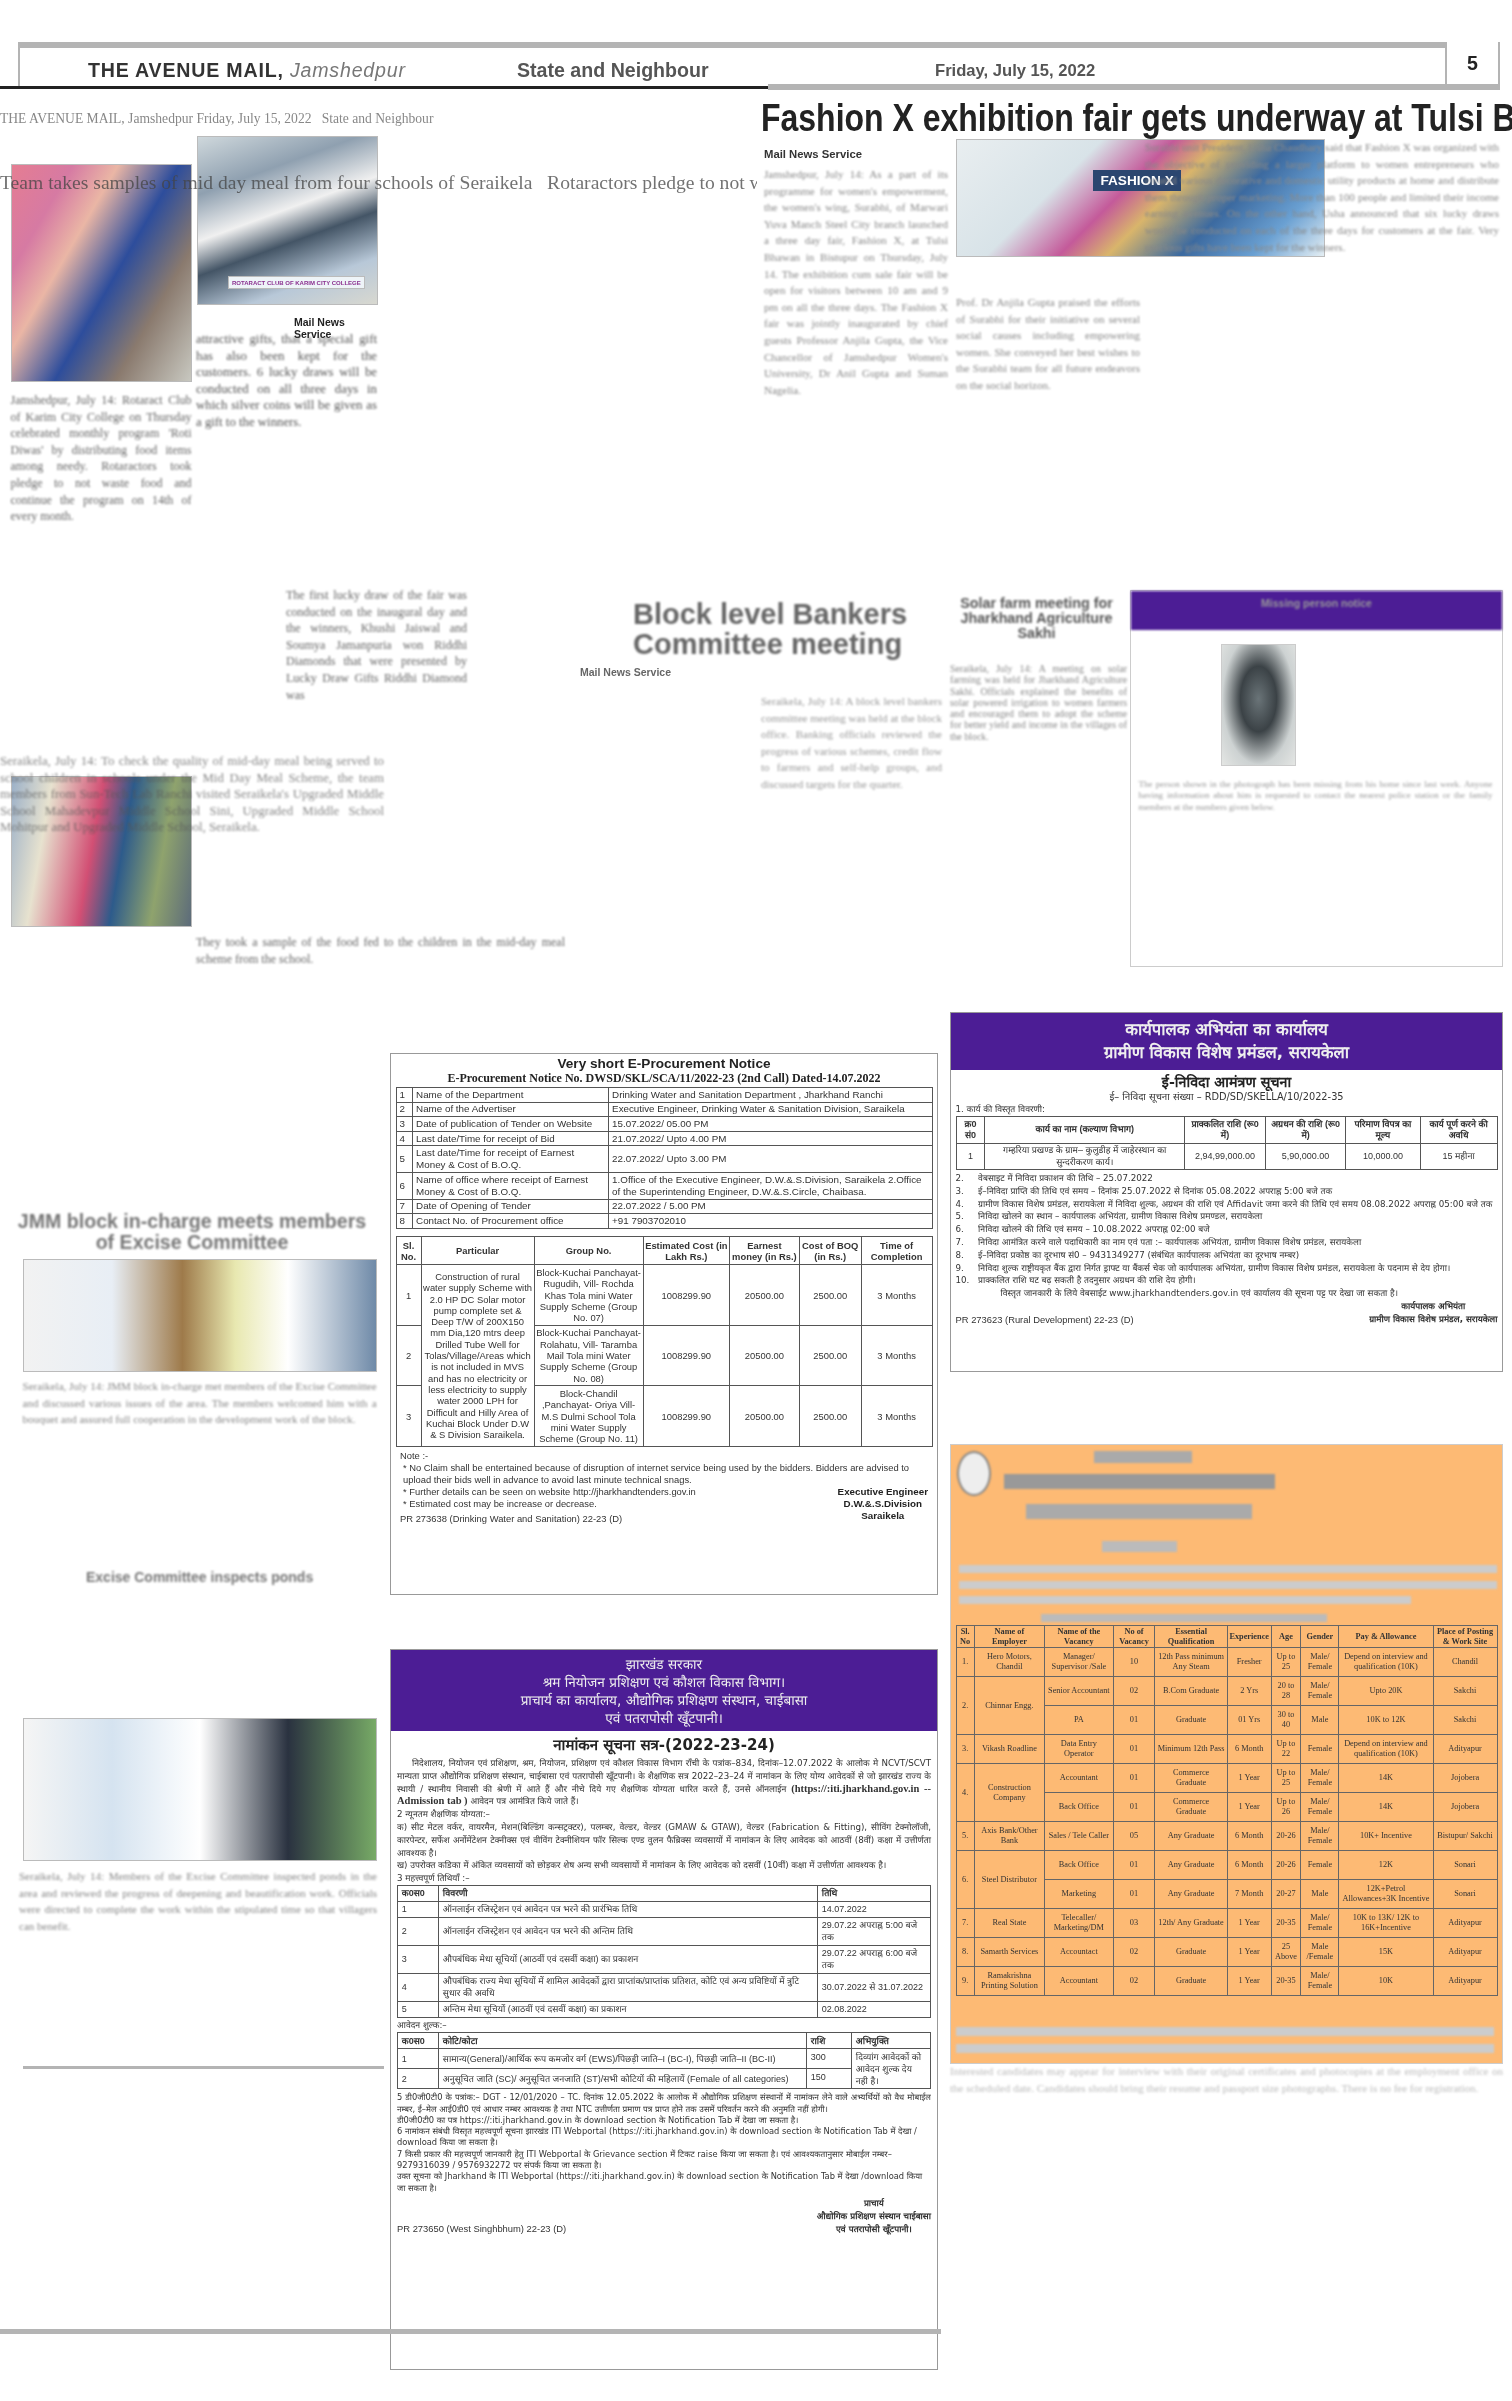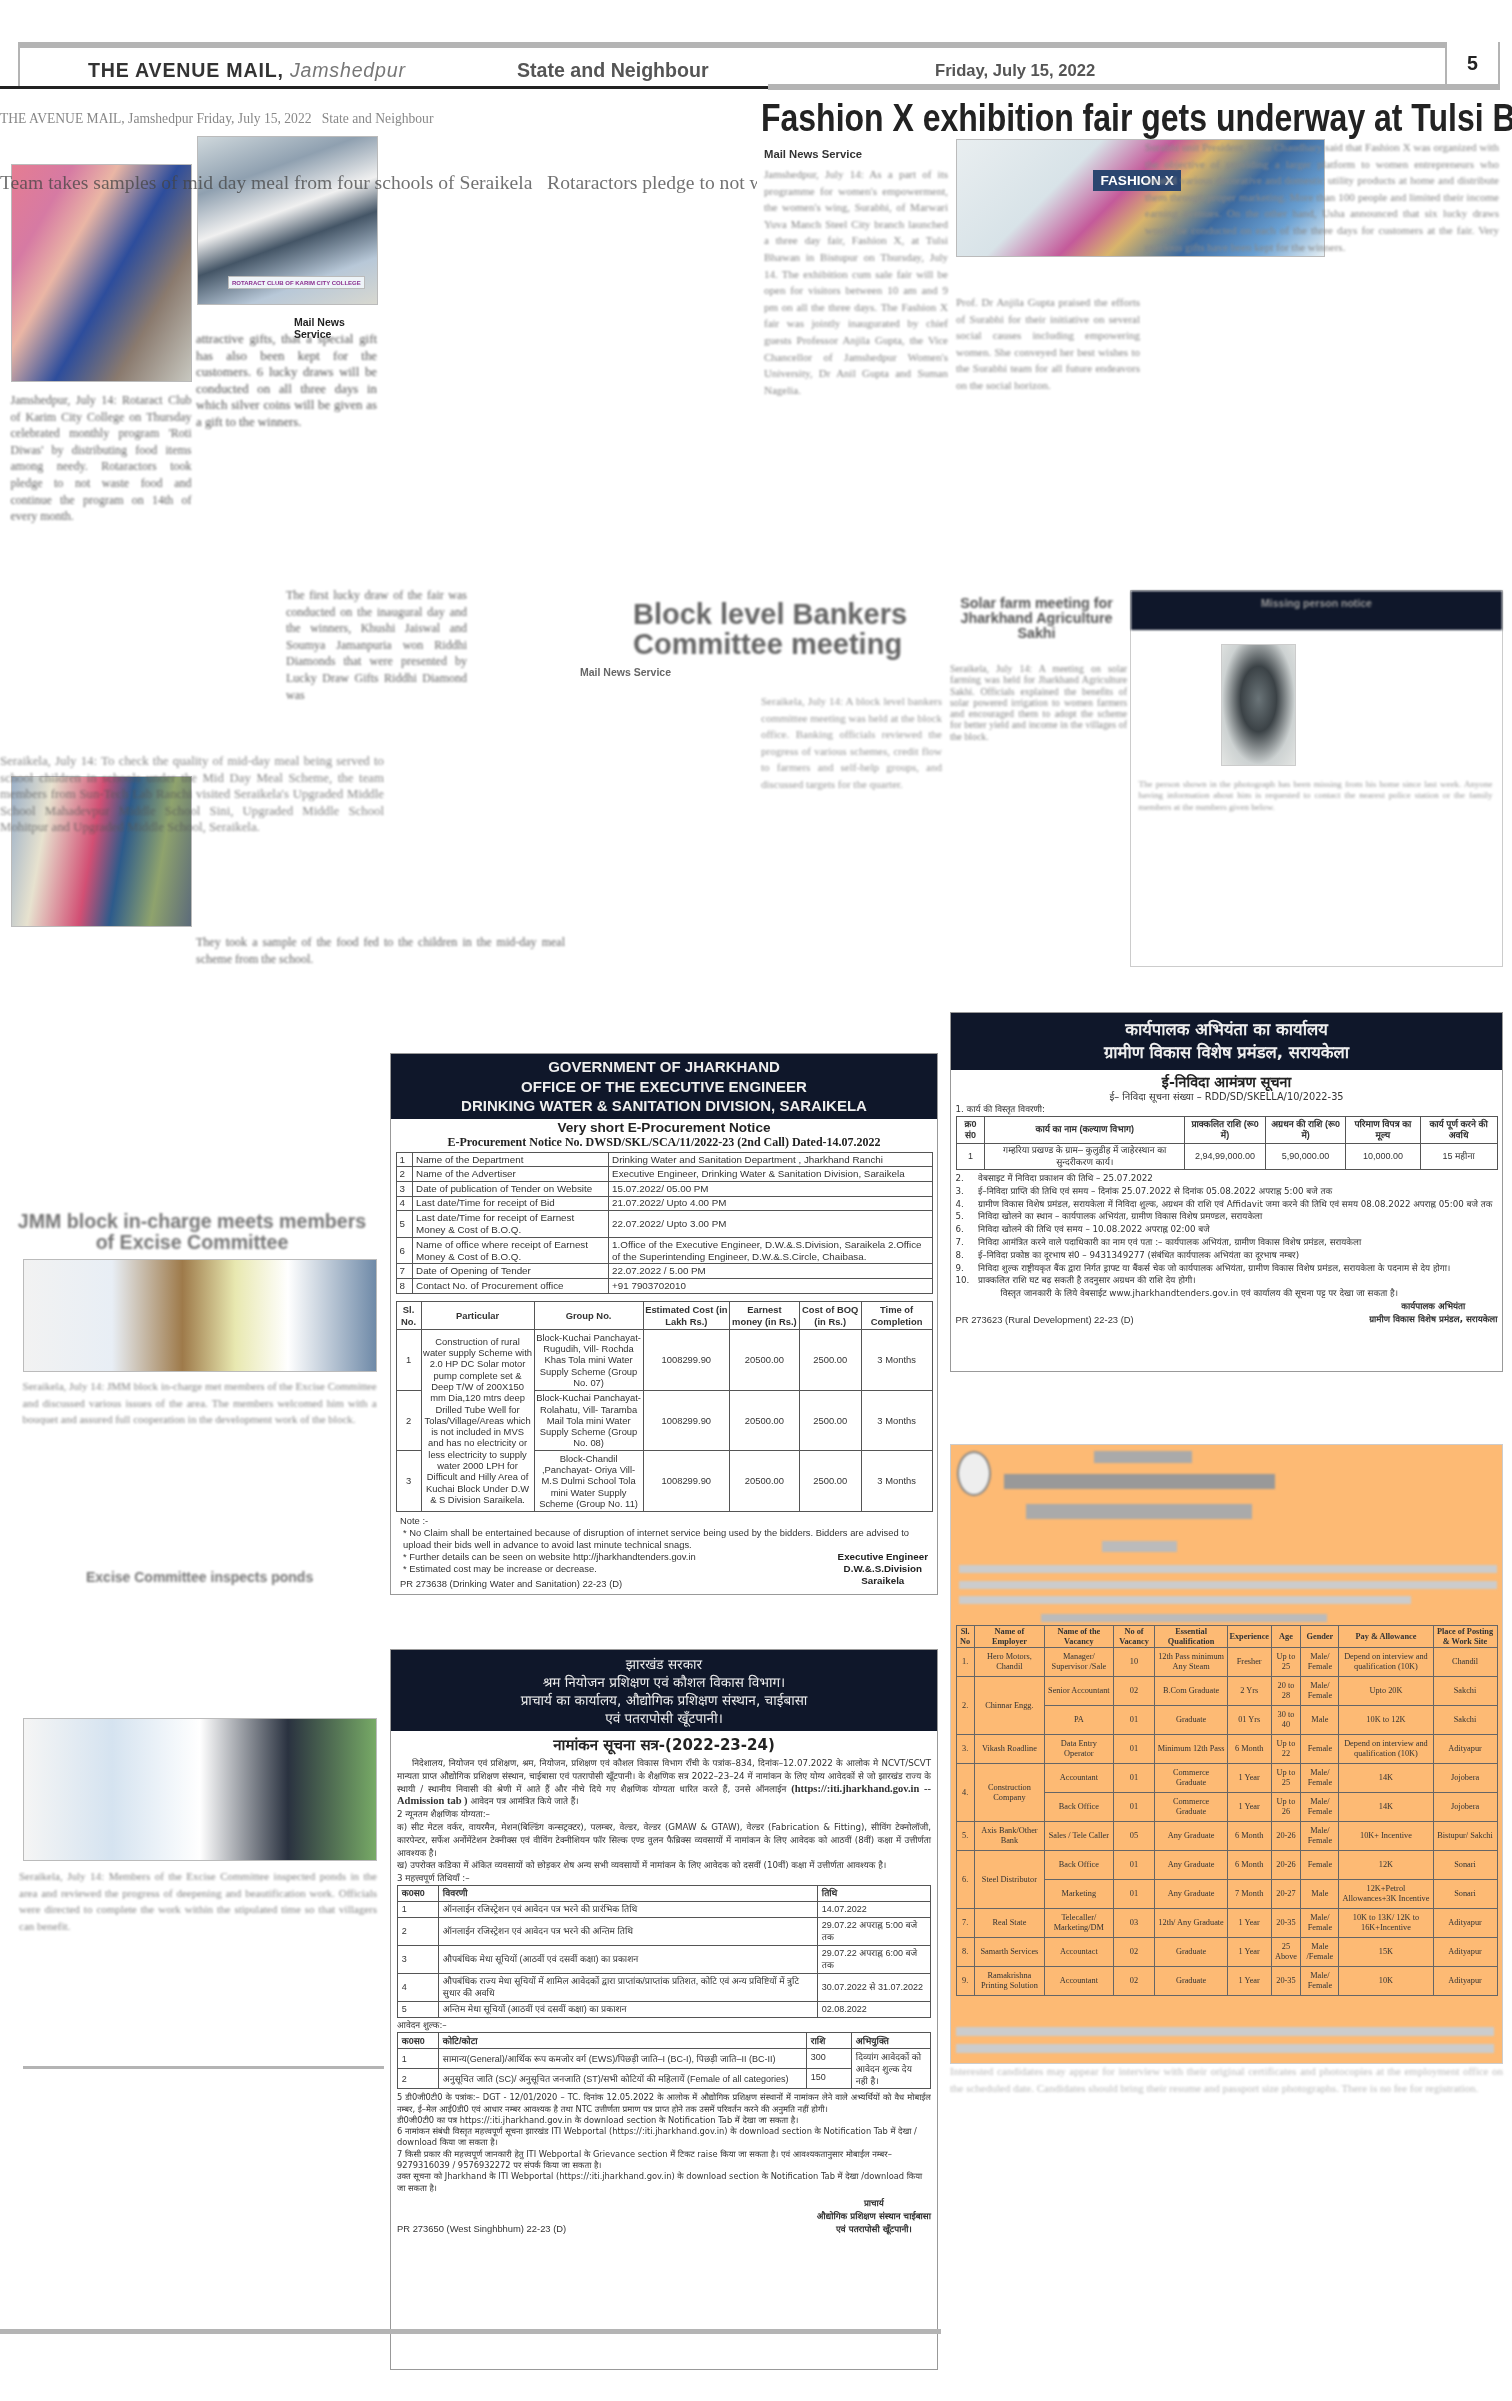--- a/index.html
+++ b/index.html
@@ -18,21 +18,21 @@
   .blur-text{color:#888;font-size:11px;line-height:16.6px;text-align:justify;filter:blur(0.9px)}
   .photo{border:0.8px solid #bbb;overflow:hidden}
   .ph-fashion{background:linear-gradient(135deg,#e9eef0 0%,#d8e3e8 30%,#c45a9a 45%,#d9b56b 55%,#3c6aa0 70%,#6aa0d2 85%,#e4eef3 100%)}
   .ph-school{background:linear-gradient(120deg,#e57d92 0%,#d67aa3 20%,#eab6a5 35%,#2d4d9c 55%,#8a7a6e 75%,#c8c8c0 100%)}
   .ph-rotaract{background:linear-gradient(160deg,#cfd8dc 0%,#8fa0b0 25%,#f0f0f0 45%,#445566 60%,#b8c8d8 80%,#d8d8d0 100%)}
   .ph-group{background:linear-gradient(100deg,#9bb0c8 0%,#e7e2cf 20%,#d24f74 45%,#2d5b8b 60%,#8fa36d 80%,#5c6b7a 100%)}
   .ph-jmm{background:linear-gradient(90deg,#f2f2f2 0%,#e8eef5 25%,#9e7a4a 45%,#e8e8b0 60%,#ffffff 75%,#6f8aa8 100%)}
   .ph-excise{background:linear-gradient(90deg,#f5f5f5 0%,#d5e3f0 25%,#ffffff 50%,#2a3240 75%,#77aa66 100%)}
   .ph-portrait{background:radial-gradient(ellipse at 50% 45%,#6a7478 0%,#3b4246 35%,#cdd2d2 70%,#e4e6e4 100%)}
   .notice{border:1.5px solid #999;background:#fff}
-  .notice-head{background:#0f172a;color:#eee;text-align:center;font-family:"Liberation Sans",sans-serif;font-weight:bold}
+  .notice-head{background:#4c1d95;color:#eee;text-align:center;font-family:"Liberation Sans",sans-serif;font-weight:bold}
   table{border-collapse:collapse;width:100%}
   td,th{border:1.1px solid #555;font-family:"Liberation Sans",sans-serif;color:#333;vertical-align:middle}
   .t-info td{font-size:9.8px;padding:0.8px 3px;line-height:12px}
   .t-tender th{font-size:9.4px;font-weight:bold;text-align:center;padding:2.3px 1.5px;line-height:11.3px}
   .t-tender td{font-size:9.4px;text-align:center;padding:1.5px;line-height:11.3px}
   .t-hindi th,.t-hindi td{font-size:9px;text-align:center;padding:1.5px 2.3px;line-height:11.3px}
   .t-jobs th,.t-jobs td{font-family:"Liberation Serif",serif;font-size:8.3px;text-align:center;padding:0.8px 1.5px;line-height:9.8px;border:0.9px solid #666}
   .t-dates td,.t-fee td,.t-dates th,.t-fee th{font-size:9px;padding:1.5px 3.8px;line-height:12px;text-align:left}
   .small{font-family:"Liberation Sans",sans-serif;font-size:9.4px;line-height:12px;color:#333}
   .hi{font-family:"DejaVu Sans",sans-serif;font-size:8.7px;line-height:12.8px;color:#333}
@@ -88,25 +88,20 @@
 
 <div class="abs headline center" style="left:15px;top:1211px;width:354px;font-size:19.6px;color:#777;filter:blur(0.9px)">JMM block in-charge meets members of Excise Committee</div>
 <div class="abs photo ph-jmm" style="left:22.6px;top:1259px;width:354px;height:113px"></div>
 <div class="abs blur-text" style="left:22.6px;top:1378px;width:354px;height:184px">Seraikela, July 14: JMM block in-charge met members of the Excise Committee and discussed various issues of the area. The members welcomed him with a bouquet and assured full cooperation in the development work of the block.</div>
 <div class="abs headline center" style="left:22.6px;top:1570px;width:354px;font-size:14px;color:#777;filter:blur(0.9px)">Excise Committee inspects ponds</div>
 <div class="abs photo ph-excise" style="left:22.6px;top:1718px;width:354px;height:143px"></div>
 <div class="abs blur-text" style="left:19px;top:1868px;width:358px;height:188px">Seraikela, July 14: Members of the Excise Committee inspected ponds in the area and reviewed the progress of deepening and beautification work. Officials were directed to complete the work within the stipulated time so that villagers can benefit.</div>
 <div class="abs greyrule" style="left:22.6px;top:2066px;width:361px;height:3px"></div>
 
 <div class="abs notice" style="left:390px;top:1053px;width:548px;height:542px">
-  <div class="notice-head" style="padding:3px 0;font-size:15px;line-height:19.6px">
-    <div>GOVERNMENT OF JHARKHAND</div>
-    <div>OFFICE OF THE EXECUTIVE ENGINEER</div>
-    <div>DRINKING WATER &amp; SANITATION DIVISION, SARAIKELA</div>
-  </div>
   <div class="center ul" style="font:bold 13.6px 'Liberation Sans',sans-serif;margin-top:1.5px">Very short E-Procurement Notice</div>
   <div class="center" style="font:bold 12px 'Liberation Serif',serif;margin-bottom:1.5px">E-Procurement Notice No. DWSD/SKL/SCA/11/2022-23 (2nd Call) Dated-14.07.2022</div>
   <div style="padding:0 4.5px">
   <table class="t-info">
     <tbody id="dwsd-info-body">
           <tr>
             <td style="width:16.6px">1</td>
             <td style="width:196px">Name of the Department</td>
             <td>Drinking Water and Sanitation Department , Jharkhand Ranchi</td>
           </tr>

